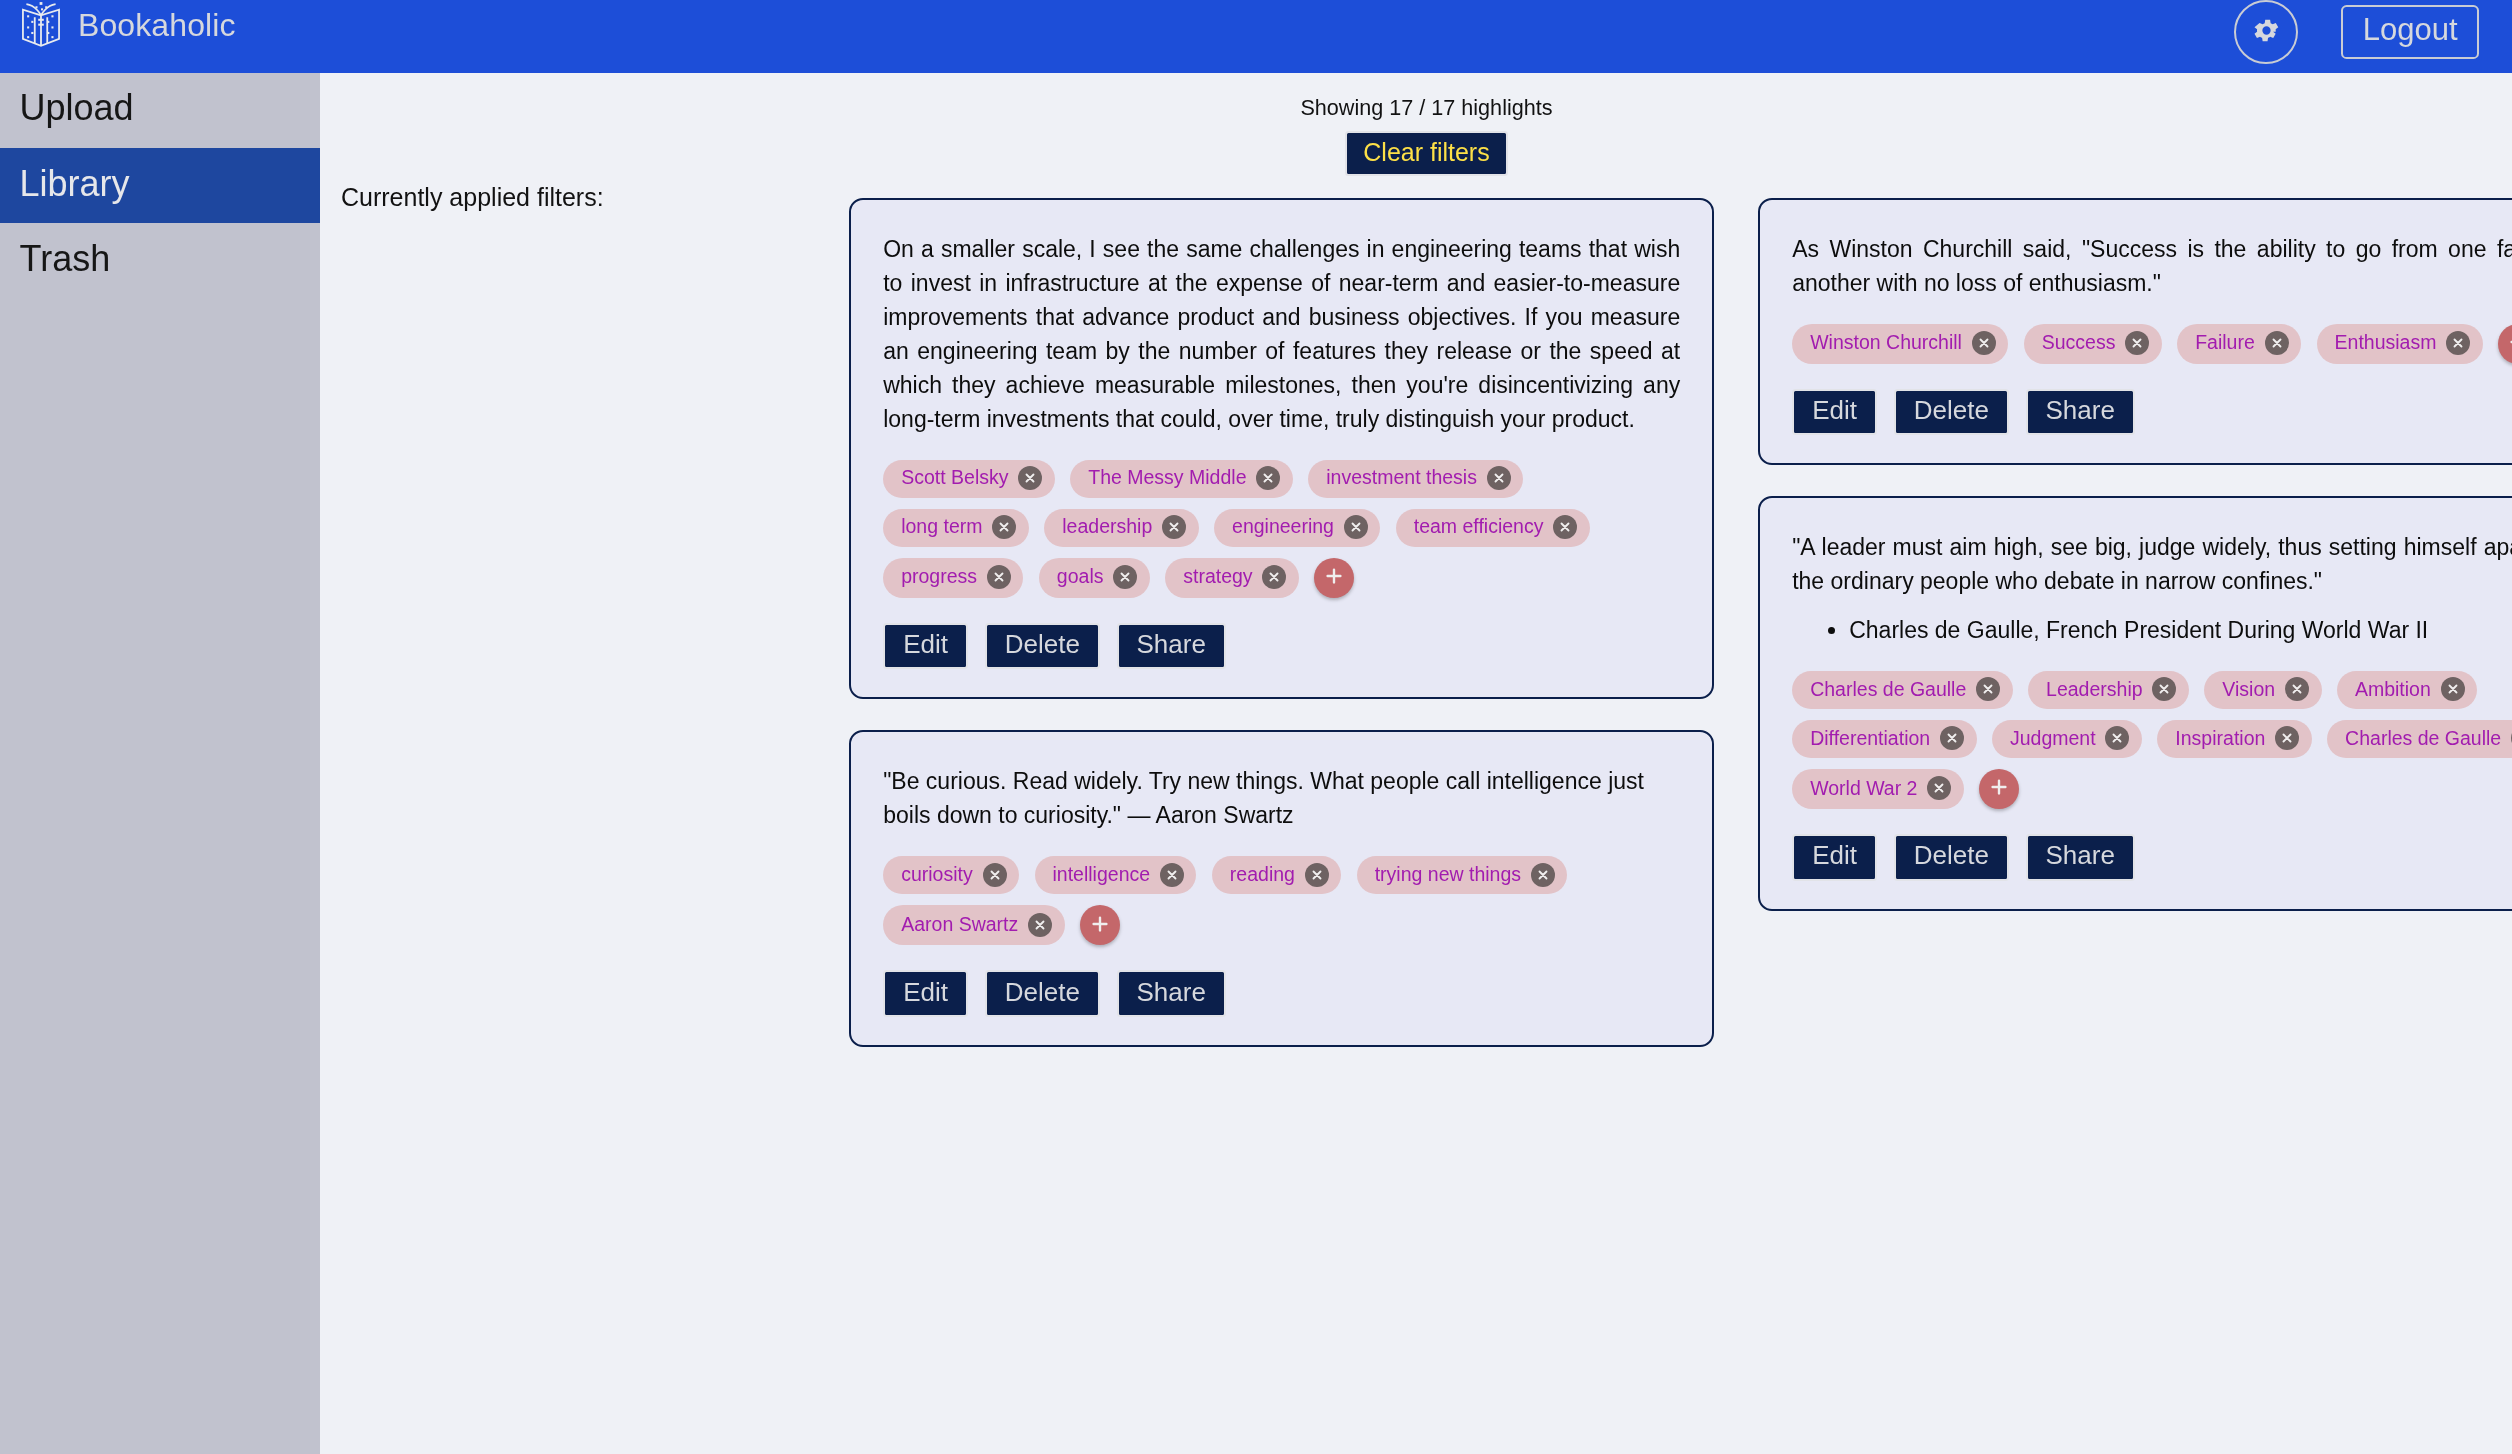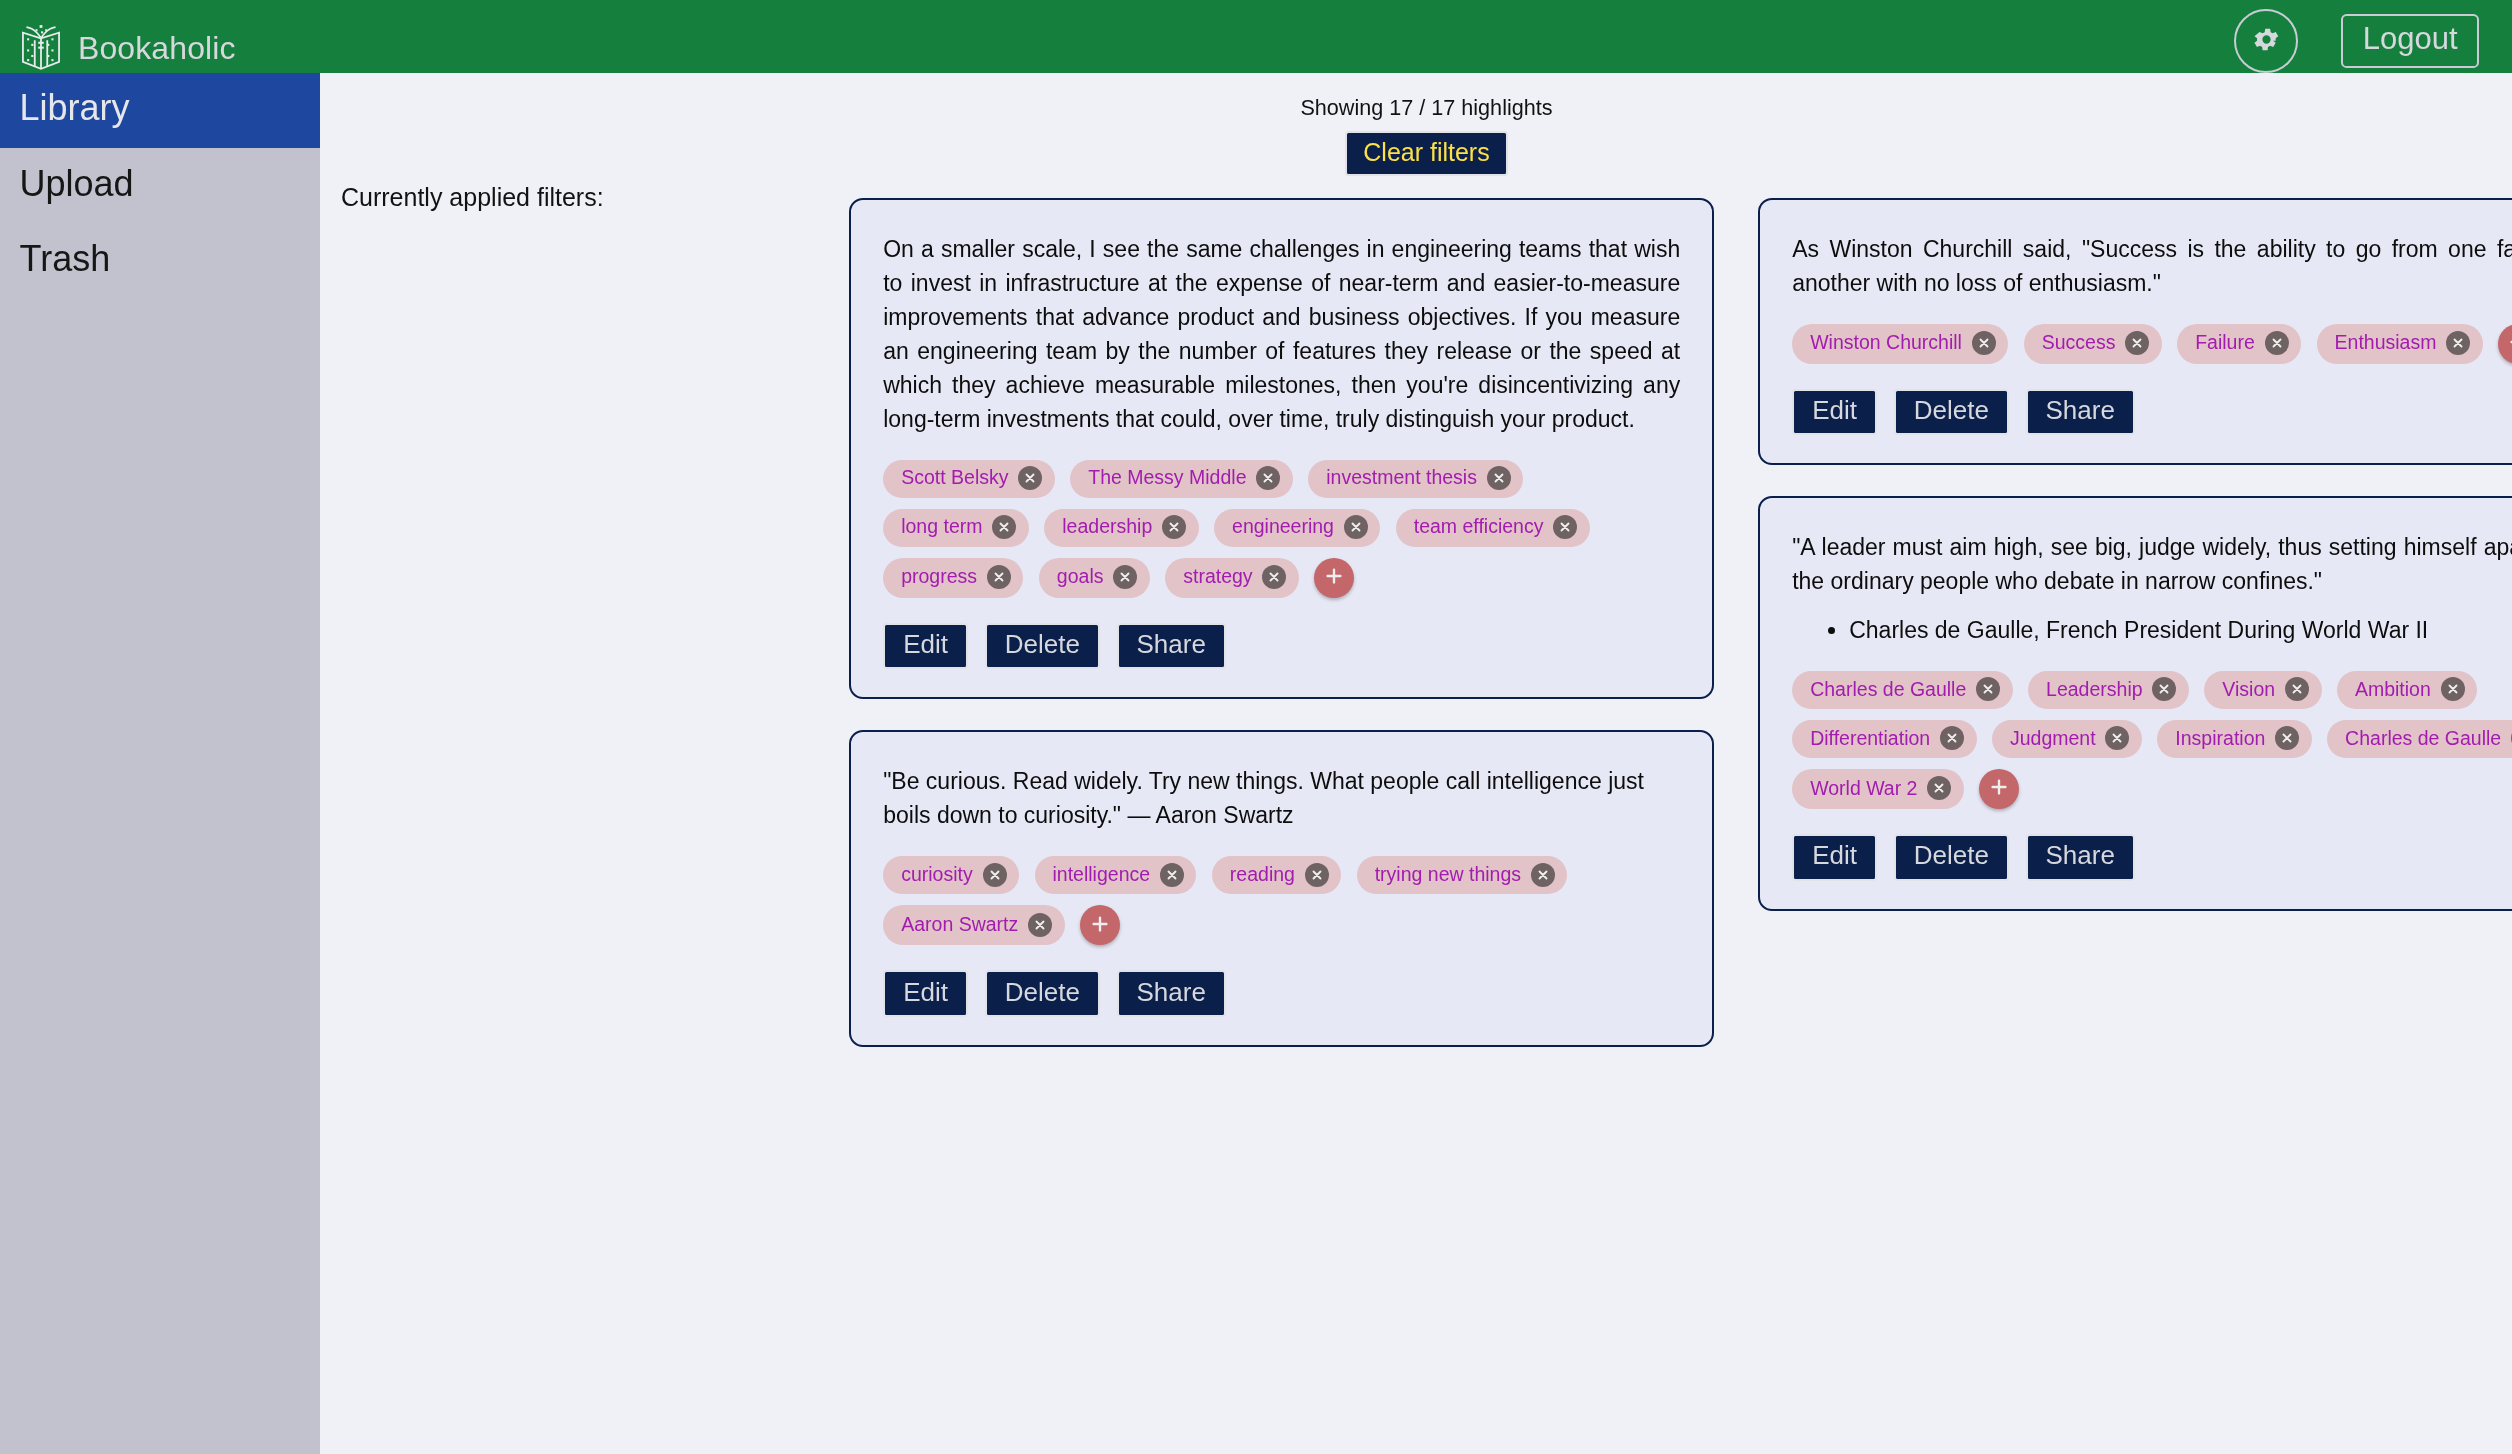--- a/index.html
+++ b/index.html
@@ -7,22 +7,22 @@
     width: 2512px; height: 1454px;
     font-family: "Liberation Sans", sans-serif;
     background: #eff1f6;
     overflow: hidden;
   }
   .app { width: 2512px; height: 1454px; position: relative; display: flex; flex-direction: column; }
 
   
   .header {
     height: 73px; flex: 0 0 73px;
-    background: #15803d;
-    display: flex; align-items: flex-end;
+    background: #1d4ed8;
+    display: flex; align-items: flex-start;
     padding: 0 33px 0 18px;
     position: relative; z-index: 5;
   }
   .brand { display: flex; align-items: center; gap: 14px; }
   .logo-mark { width: 46px; height: 50px; display: block; }
   .brand-name {
     color: #d6d8dd; font-size: 32px; letter-spacing: 0.1px; font-weight: 400;
   }
   .header-right { margin-left: auto; display: flex; align-items: center; gap: 43px; }
   .gear-btn {
@@ -189,22 +189,22 @@
             </svg>
         </span>
       </button>
       <button class="logout-btn">Logout</button>
     </div>
   </div>
 
   <div class="body-wrap">
 
     <nav class="sidebar">
+      <button class="nav-item">Upload</button>
       <button class="nav-item active">Library</button>
-      <button class="nav-item">Upload</button>
       <button class="nav-item">Trash</button>
     </nav>
 
     <main class="main">
 
       <div class="filterbar">
         <div class="filter-line1">
           <span class="showing-text">Showing 17 / 17 highlights</span>
           <button class="clear-filters">Clear filters</button>
         </div>

